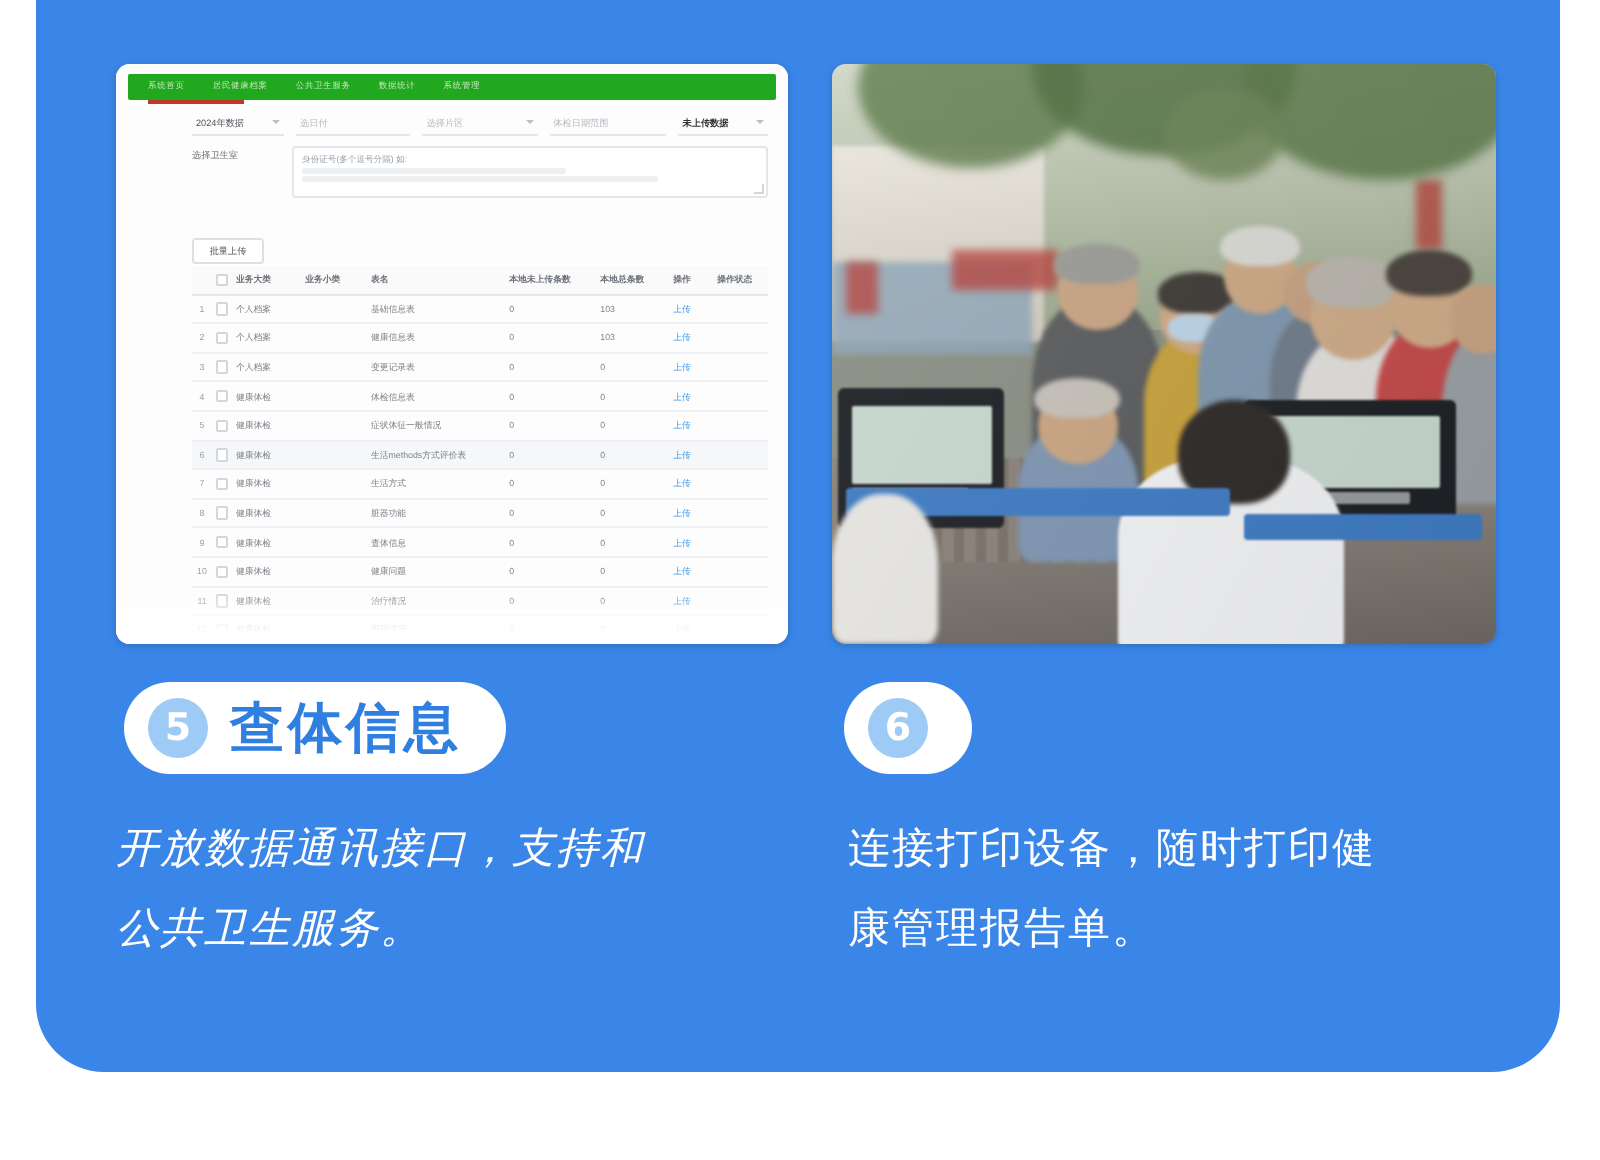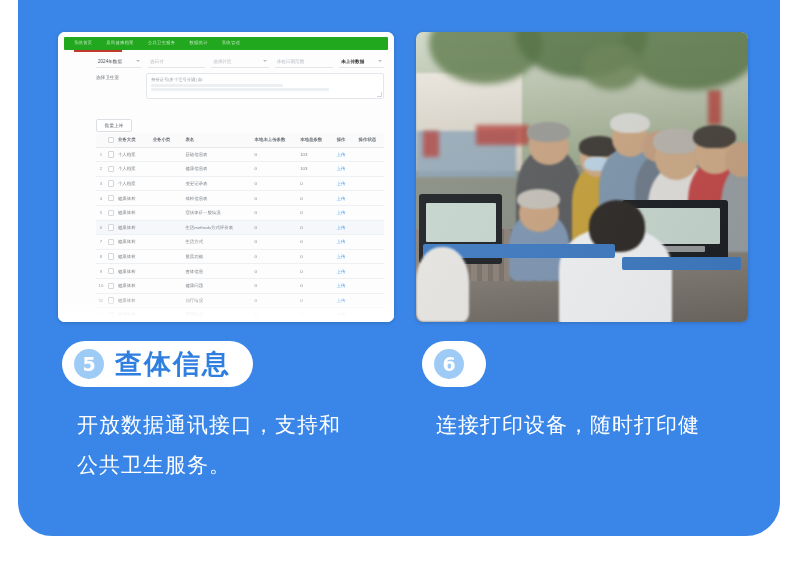--- a/index.html
+++ b/index.html
@@ -140,22 +140,22 @@
   .pill .ptxt{
     margin-left:11px;color:#2f7fe0;font-size:27px;font-weight:bold;
     letter-spacing:2px;white-space:nowrap;line-height:1;
   }
 
   
   .body-col{
     position:absolute;color:#ffffff;font-size:21px;line-height:40px;
     letter-spacing:1px;width:330px;
   }
-  .body-col.b5{left:77px;top:405px;}
-  .body-col.b6{left:436px;top:405px;}
+  .body-col.b5{left:58px;top:405px;font-style:italic;}
+  .body-col.b6{left:424px;top:405px;}
   .body-col p{margin:0;}
 </style>
 </head>
 <body>
 
 <div class="stage">
   <div class="panel"></div>
 
   <div class="shot-card">
     <div class="shot-inner">
@@ -455,14 +455,15 @@
   <div class="pill p6">
     <div class="badge">6</div>
   </div>
 
   <div class="body-col b5">
     <p>开放数据通讯接口，支持和</p>
     <p>公共卫生服务。</p>
   </div>
   <div class="body-col b6">
     <p>连接打印设备，随时打印健</p>
+    <p>康管理报告单。</p>
   </div>
 </div>
 
 </body></html>

